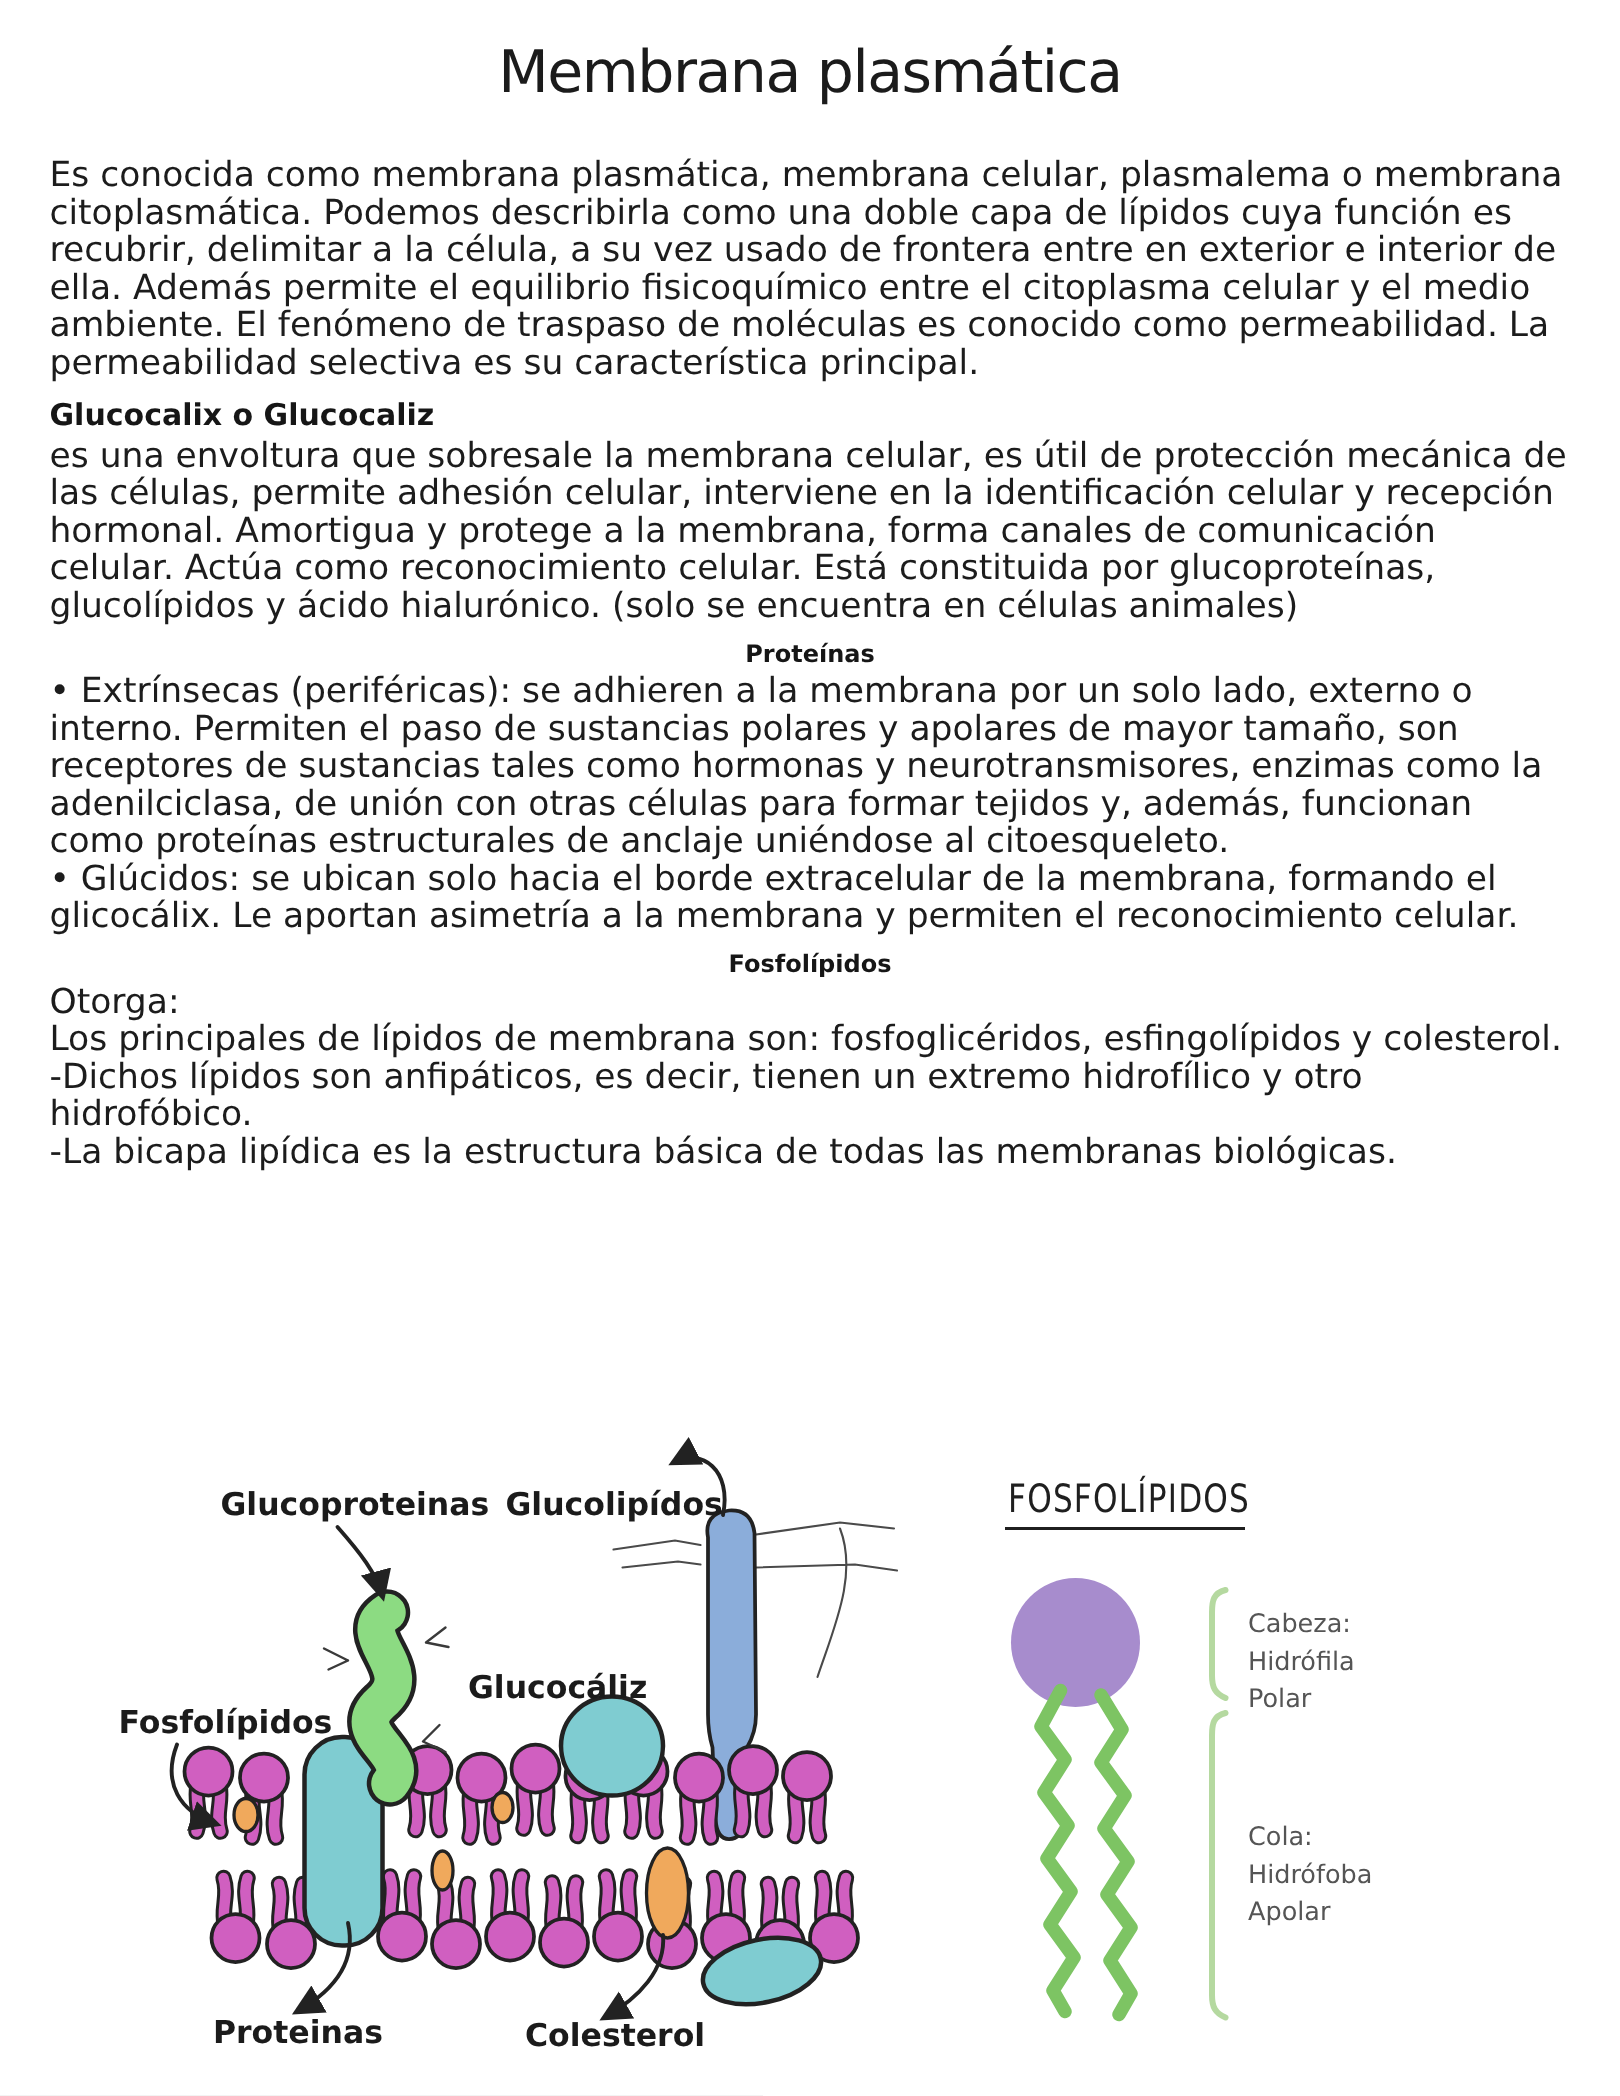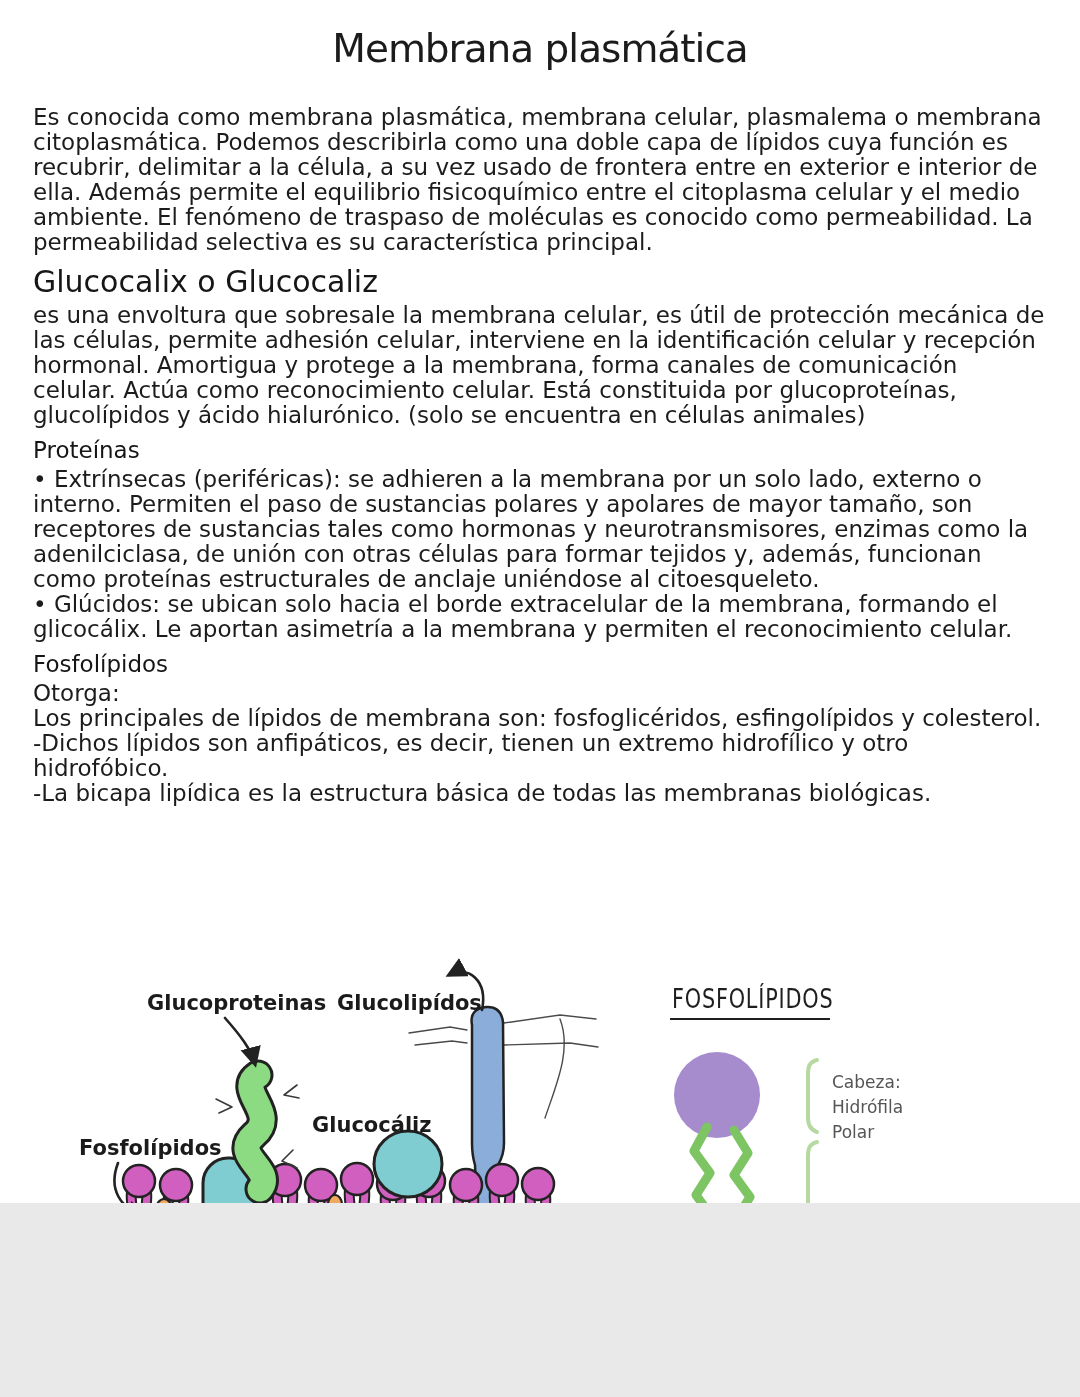--- a/index.html
+++ b/index.html
@@ -1,28 +1,28 @@
 <!DOCTYPE html>
 <html style="--pink: #d05fc0; --teal: #7fccd1; --green: #8cdb82; --blue: #8badda; --orange: #f0a95c; --purple: #a78ccd; --tailgreen: #7dc463; --bracketgreen: #b5d9a0; --outline: #222222; --labelgray: #555555; --ink: #1c1c1c;"><head>
 <meta charset="utf-8">
 <style>
   html,body { margin:0; padding:0; background:#e9e9e9; }
   .page {
-    position:relative; width:1080px; height:1203px; margin:0 auto;
+    position:relative; width:1080px; height:1397px; margin:0 auto;
     background:#ffffff; overflow:hidden;
     font-family:"DejaVu Sans", sans-serif; color:var(--ink,#1c1c1c);
   }
   .content { position:absolute; left:33px; top:0; width:1014px; }
   .doc-title {
     margin:26px 0 34px; text-align:center;
     font-size:39px; font-weight:normal; letter-spacing:-1px; color:#1b1b1b;
   }
   p.body { margin:0; font-size:23px; line-height:25px; }
-  h2.sub { margin:9px 0 4px; font-size:30px; font-weight:normal; color:#161616; letter-spacing:0; }
-  h2.sub.bolder { font-weight:normal; font-size:23px; }
+  h2.sub { margin:9px 0 4px; font-size:20px; font-weight:bold; color:#161616; letter-spacing:0; }
+  h2.sub.bolder { font-weight:bold; font-size:16px;text-align:center; }
   .diagram { position:absolute; }
   
   .head       { fill:var(--pink); stroke:var(--outline); stroke-width:2.5; }
   .legOutline { stroke:var(--outline); stroke-width:11; fill:none; stroke-linecap:round; }
   .leg        { stroke:var(--pink); stroke-width:7;  fill:none; stroke-linecap:round; }
   .tealfill   { fill:var(--teal);   stroke:var(--outline); stroke-width:3; }
   .bluefill   { fill:var(--blue);   stroke:var(--outline); stroke-width:2.5; }
   .orangefill { fill:var(--orange); stroke:var(--outline); stroke-width:2.2; }
   .blobOutline{ stroke:var(--outline); stroke-width:31; fill:none; stroke-linecap:round; }
   .blobGreen  { stroke:var(--green);   stroke-width:25; fill:none; stroke-linecap:round; }

